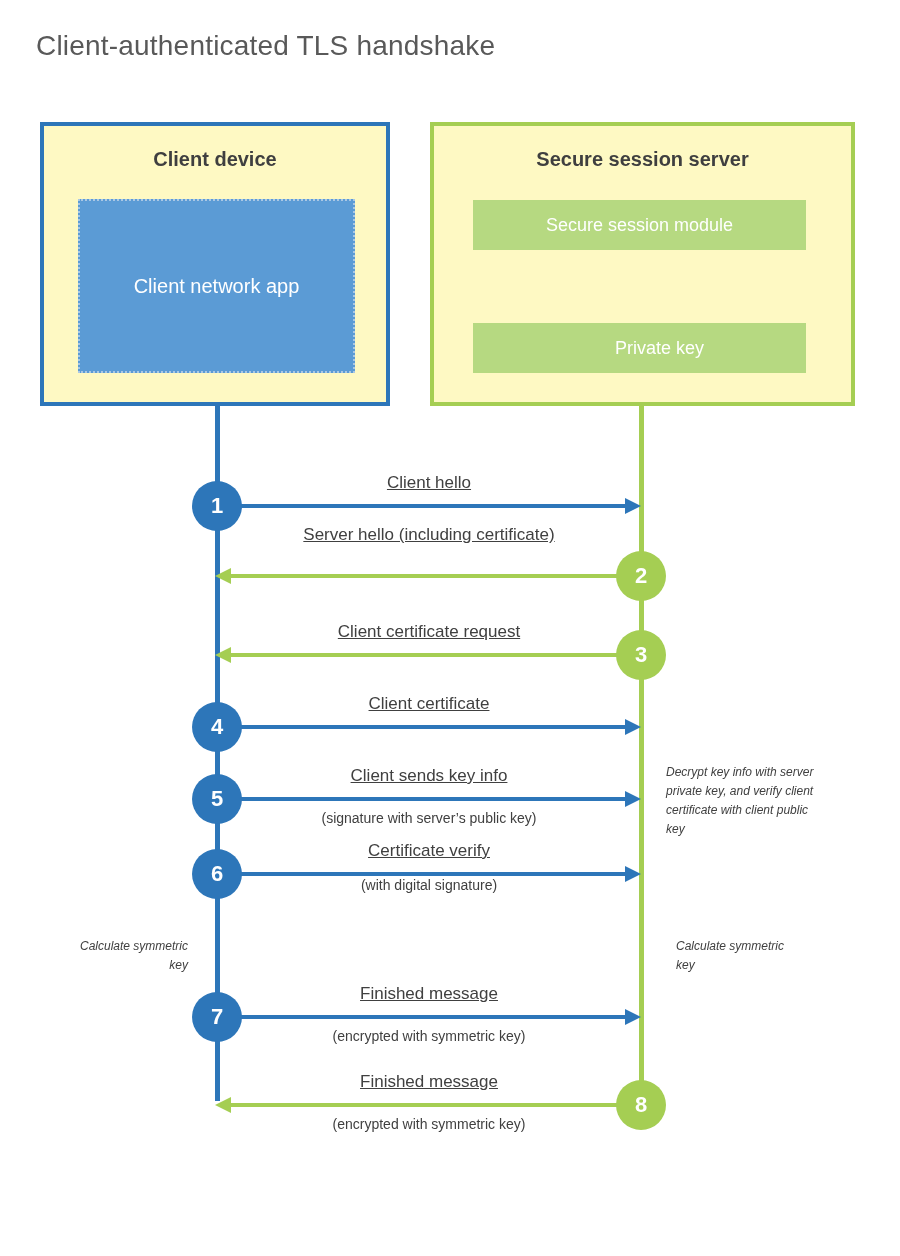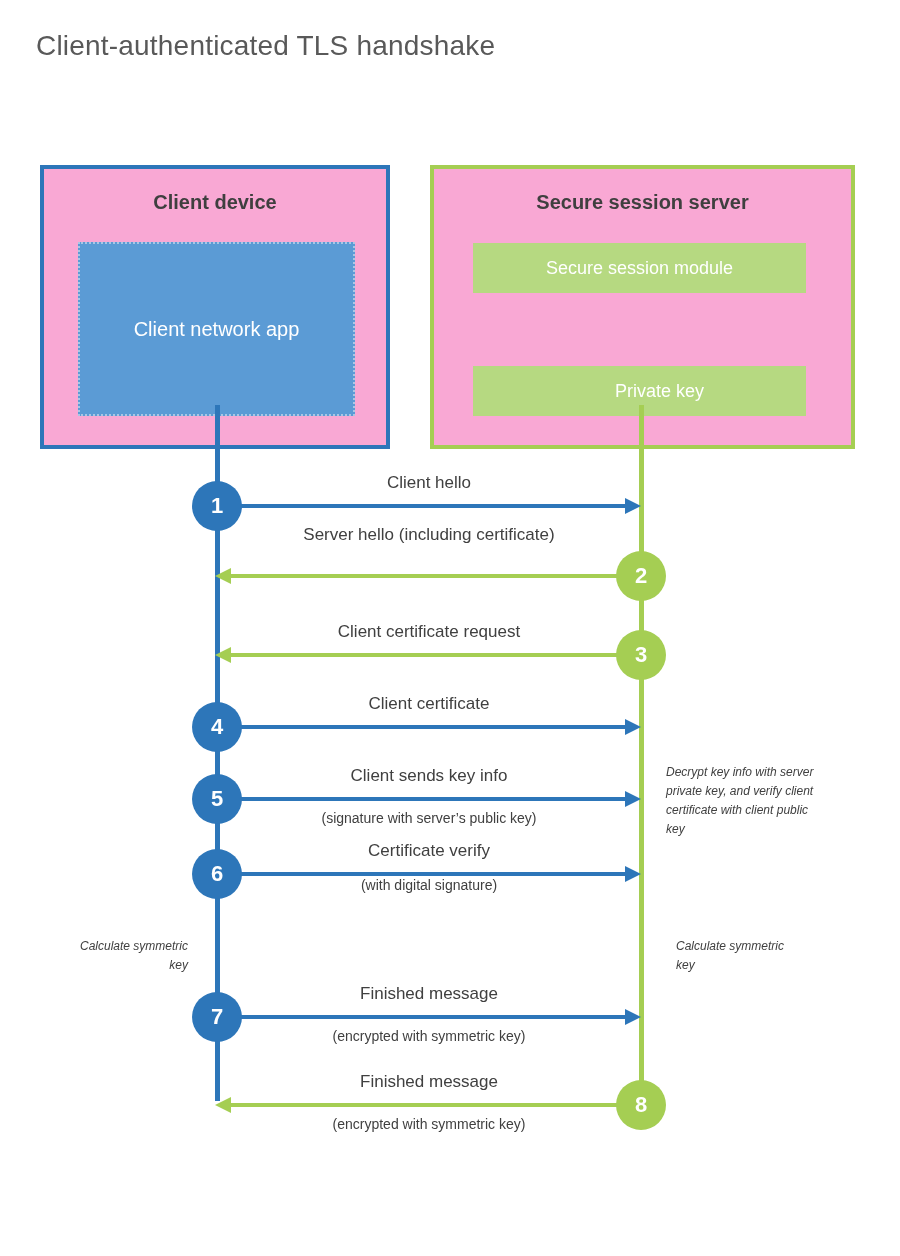--- a/index.html
+++ b/index.html
@@ -9,21 +9,21 @@
     --text_title:#595959; --text_dark:#3f3f3f; --text_body:#404040; --white:#ffffff;
   }
   *{margin:0;padding:0;box-sizing:border-box;}
   html,body{background:#fff;}
   body{font-family:"Liberation Sans","DejaVu Sans",sans-serif;}
   .canvas{position:relative;width:900px;height:1256px;background:#fff;overflow:hidden;}
 
   .page-title{position:absolute;left:36px;top:30px;font-size:28px;font-weight:300;
     color:var(--text_title);letter-spacing:.2px;}
 
-  .actor-box{position:absolute;top:122px;height:284px;background:#f9a8d4;margin-top:43px;}
+  .actor-box{position:absolute;top:122px;height:284px;background:#fef9c3;}
   .client-box{left:40px;width:350px;border:4px solid var(--blue);}
   .server-box{left:430px;width:425px;border:4px solid var(--green);}
   .actor-title{margin-top:22px;text-align:center;font-size:20px;font-weight:700;color:var(--text_dark);}
 
   .client-app{position:absolute;left:34px;top:73px;width:277px;height:174px;
     background:var(--blue_light);border:2px dotted var(--blue_dotted);
     display:flex;align-items:center;justify-content:center;text-align:center;
     color:var(--white);font-size:20px;line-height:28px;padding:0 40px;}
 
   .server-bar{position:absolute;left:39px;width:333px;height:50px;background:var(--green_light);
@@ -41,21 +41,21 @@
   .arrow-head.right{border-left:16px solid var(--blue);}
   .arrow-head.left{border-right:16px solid var(--green);}
 
   .step-circle{position:absolute;width:50px;height:50px;border-radius:50%;
     display:flex;align-items:center;justify-content:center;
     color:var(--white);font-size:22px;font-weight:700;}
   .step-circle.blue{background:var(--blue);}
   .step-circle.green{background:var(--green);}
 
   .step-label{position:absolute;left:219px;width:420px;text-align:center;
-    font-size:17px;color:var(--text_body);line-height:22px;}
+    font-size:17px;color:var(--text_body);line-height:22px;text-decoration:underline;}
   .step-sub{position:absolute;left:219px;width:420px;text-align:center;
     font-size:14px;color:var(--text_body);line-height:18px;}
 
   .side-note{position:absolute;font-size:12px;line-height:19px;color:var(--text_body);font-style:italic;}
   .note-decrypt{left:666px;top:763px;width:160px;text-align:left;}
   .note-calc-left{left:58px;top:937px;width:130px;text-align:right;}
   .note-calc-right{left:676px;top:937px;width:130px;text-align:left;}
 </style>
 </head>
 <body>

